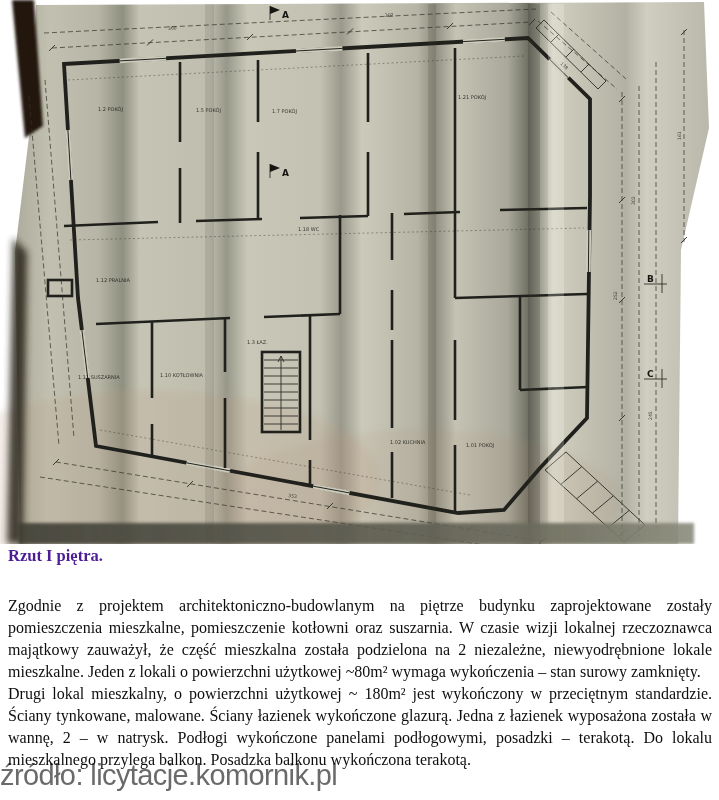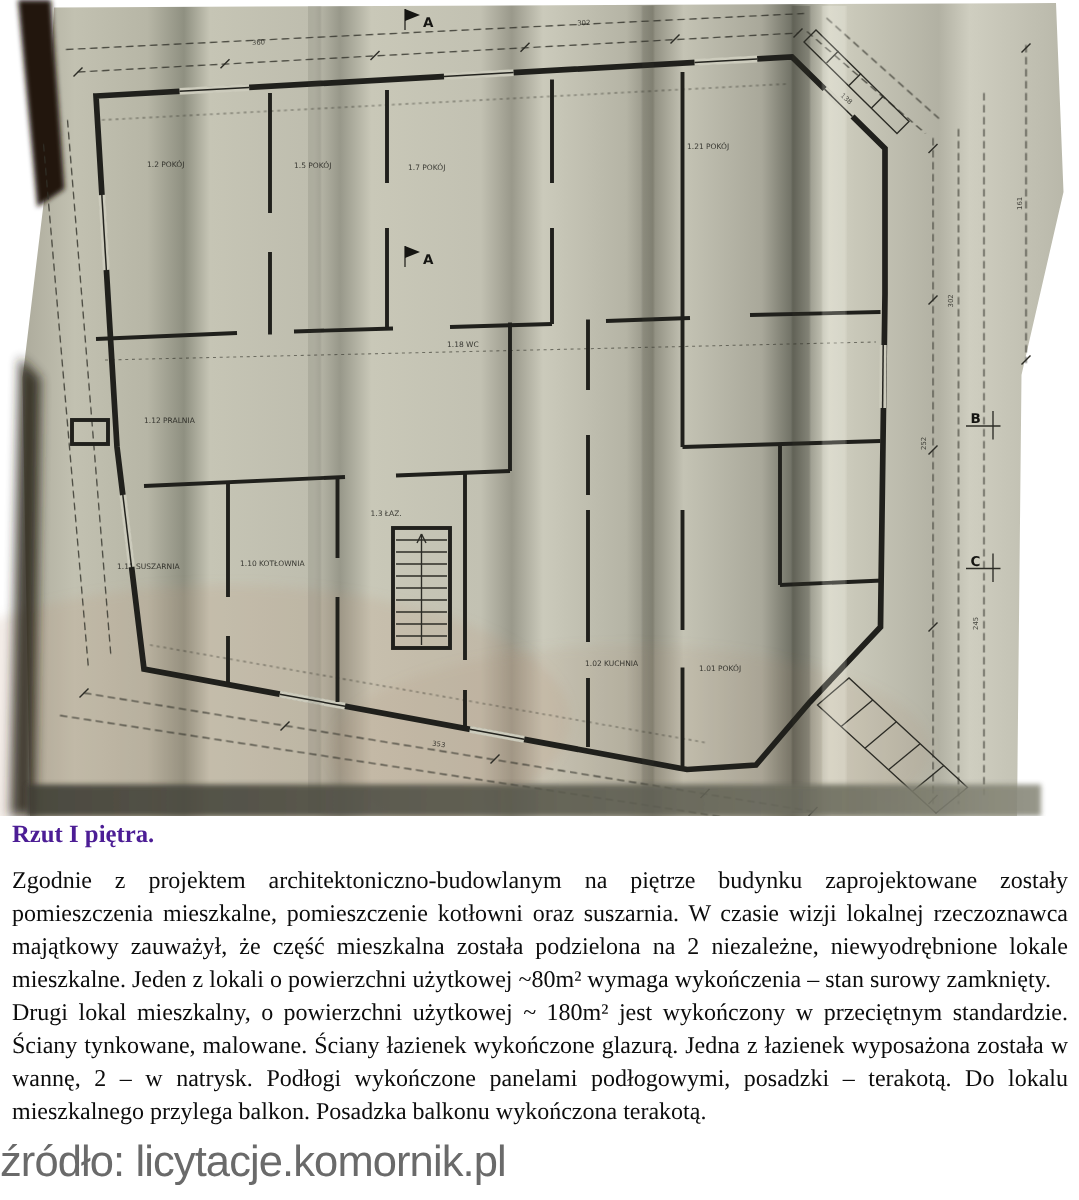--- a/index.html
+++ b/index.html
@@ -9,21 +9,21 @@
     --c-text:#0d0d0d;
     --c-watermark:#4f4f4f;
   }
   html,body{margin:0;padding:0;}
   body{width:719px;height:800px;overflow:hidden;background:var(--c-page-bg);}
   .page{position:relative;width:719px;height:800px;font-family:"Liberation Serif",serif;background:var(--c-page-bg);}
   .photo{position:absolute;left:0;top:0;width:719px;height:544px;}
   .photo svg{display:block;}
   .drawing{filter:blur(.4px);}
   .caption{position:absolute;left:8px;top:546px;font-size:16.5px;font-weight:bold;color:#4c1d95;}
-  .textblock{position:absolute;left:8px;top:577px;width:704px;font-size:16px;line-height:22px;text-align:justify;color:var(--c-text);}
+  .textblock{position:absolute;left:8px;top:595px;width:704px;font-size:16px;line-height:22px;text-align:justify;color:var(--c-text);}
   .textblock p{margin:0;padding:0;}
   .watermark{position:absolute;left:0;top:759px;font-family:"Liberation Sans",sans-serif;font-size:29px;letter-spacing:-0.6px;color:var(--c-watermark);opacity:.85;mix-blend-mode:multiply;white-space:nowrap;z-index:5;}
   
   .wall{fill:none;stroke:var(--c-ink);stroke-width:3.8;stroke-linejoin:miter;}
   .iwall{fill:none;stroke:var(--c-ink);stroke-width:2.6;}
   .thin{fill:none;stroke:#2c2c26;stroke-width:0.9;}
   .dash{fill:none;stroke:#32322a;stroke-width:0.9;stroke-dasharray:5 3;opacity:.8;}
   .dash2{fill:none;stroke:#32322a;stroke-width:0.7;stroke-dasharray:2 2.5;opacity:.6;}
   .winu{fill:none;stroke:#cccbbc;stroke-width:4.6;}
   .winl{fill:none;stroke:#24241f;stroke-width:1;}

